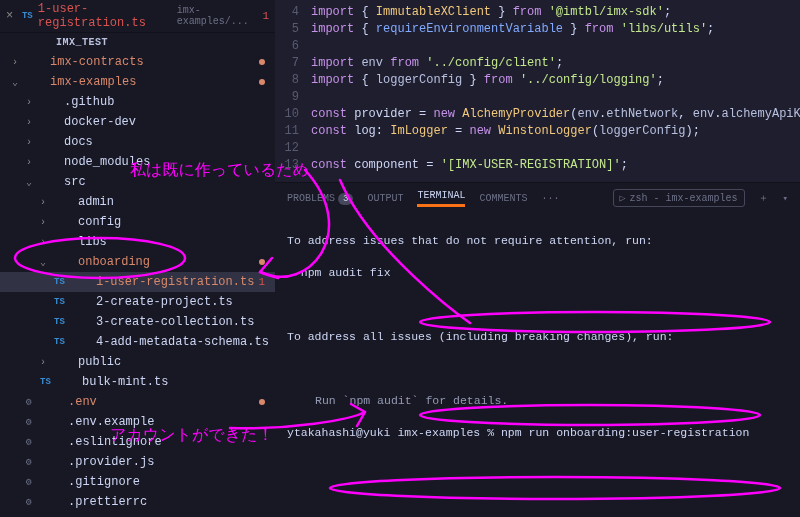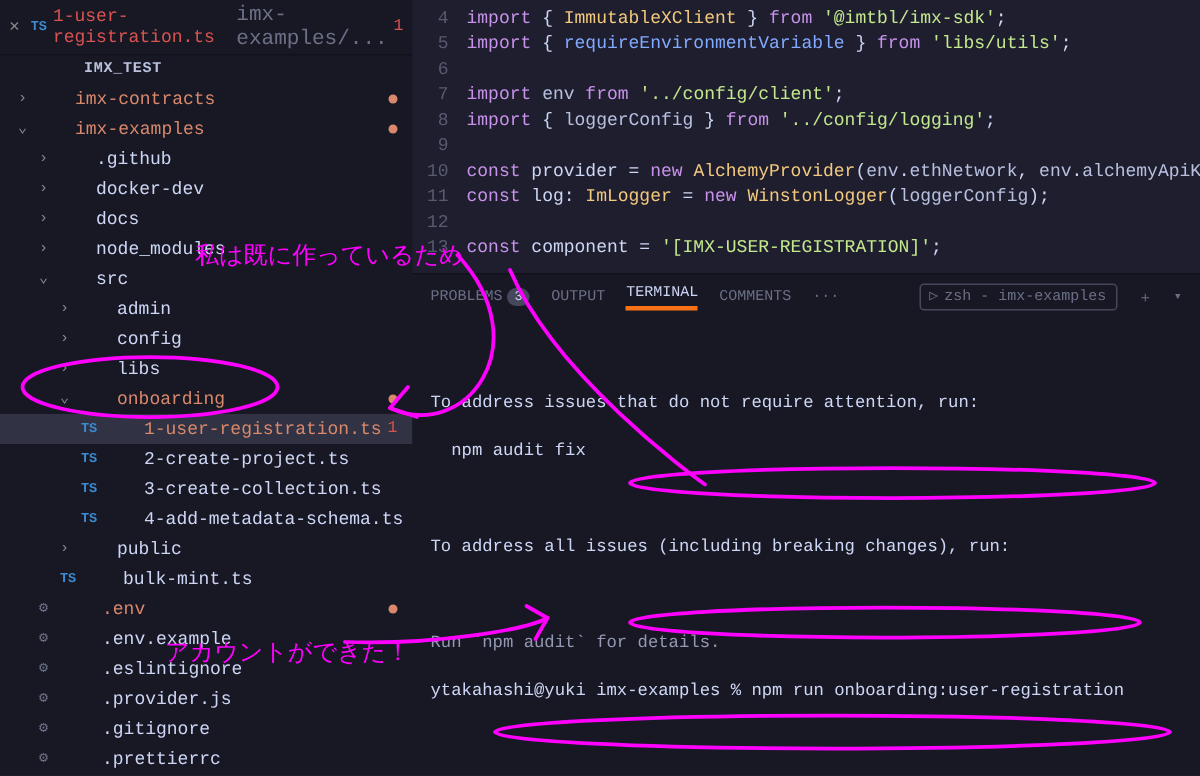--- a/index.html
+++ b/index.html
@@ -11,21 +11,21 @@
   }
   .layout { display: flex; height: 100%; }
   .sidebar { width: 275px; background: #181825; display: flex; flex-direction: column; }
   .open-editors { border-bottom: 1px solid #11111b; }
   .open-editor-row {
     display: flex; align-items: center; padding: 2px 6px; gap: 4px;
     font-size: 12px; color: #cdd6f4;
   }
   .open-editor-row .close { width: 14px; color: #888; }
   .open-editor-row .active-name { color: #d9534f; }
-  .open-editor-row .hint { color: #6c7086; font-size: 14px; font-family: Liberation Mono, monospace; }
+  .open-editor-row .hint { color: #6c7086; font-size: 10px; font-family: Liberation Mono, monospace; }
   .open-editor-row .badge { margin-left: auto; color: #d9534f; font-size: 11px; }
   .proj-header {
     padding: 4px 8px; font-size: 10px; letter-spacing: .05em;
     color: #bac2de; font-weight: bold; margin-left: 48px;
   }
   .tree { flex: 1; overflow: hidden; }
   .row {
     display: flex; align-items: center; height: 20px; padding: 0 4px;
     font-size: 12px; color: #cdd6f4; gap: 4px; white-space: nowrap;
   }
@@ -45,28 +45,28 @@
   .editor { flex: 0 0 auto; padding: 4px 0 8px 0; background: #1e1e2e; }
   .code-line { display: flex; font-size: 12px; line-height: 17px; white-space: pre; }
   .gut { width: 36px; text-align: right; color: #585b70; padding-right: 12px; flex-shrink:0; }
   .code { flex: 1; overflow: hidden; }
   .kw { color: #c792ea; }
   .id { color: #b8c0e0; }
   .str { color: #c3e88d; }
   .fn { color: #82aaff; }
   .cls { color: #f2c97d; }
   .const { color: #cdd6f4; }
-  .panel { flex: 1; background: #181825; border-top: 1px solid #11111b; display:flex; flex-direction:column; min-height:0;gap:28px;}
+  .panel { flex: 1; background: #181825; border-top: 1px solid #11111b; display:flex; flex-direction:column; min-height:0;}
   .tabs { display: flex; align-items: center; gap: 14px; padding: 6px 12px; font-size: 10px; color: #6c7086; }
   .tabs .tab.active { color: #cdd6f4; border-bottom: 3px solid #f97316; padding-bottom: 3px; }
   .tabs .count { background:#45475a; color:#cdd6f4; font-size:9px; border-radius:8px; padding:1px 5px; margin-left:3px;}
   .tabs .spacer { flex:1; }
   .shell-pick { border:1px solid #45475a; padding:2px 6px; border-radius:3px; display:flex; gap:4px; align-items:center; font-size:10px;}
   .term { flex:1; padding: 4px 12px 8px 12px; font-size: 11.5px; line-height: 16px; color:#cdd6f4; overflow:hidden; white-space:pre-wrap; }
-  .term .dim { color:#9399b2; }
+  .term .dim { color:#9399b2;margin-left:28px; }
   
   svg.annot { position:absolute; inset:0; pointer-events:none; }
   .anno-text {
     position:absolute; color:#ff00ff; font-size:16px;
     font-family: 'Hiragino Sans', sans-serif; font-weight:500;
     pointer-events:none;
   }
 </style>
 </head>
 <body>

